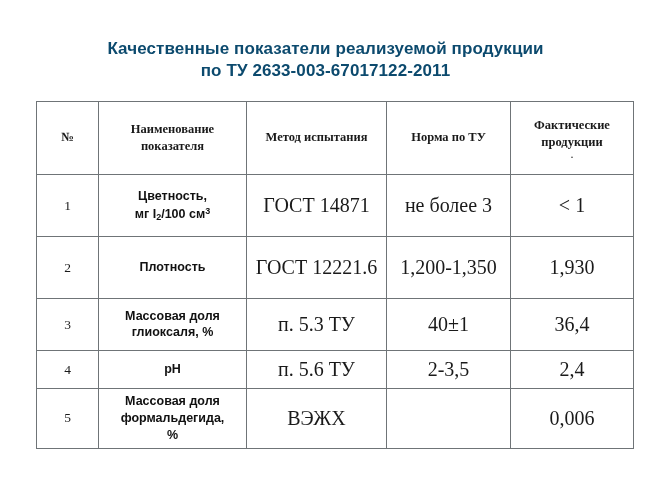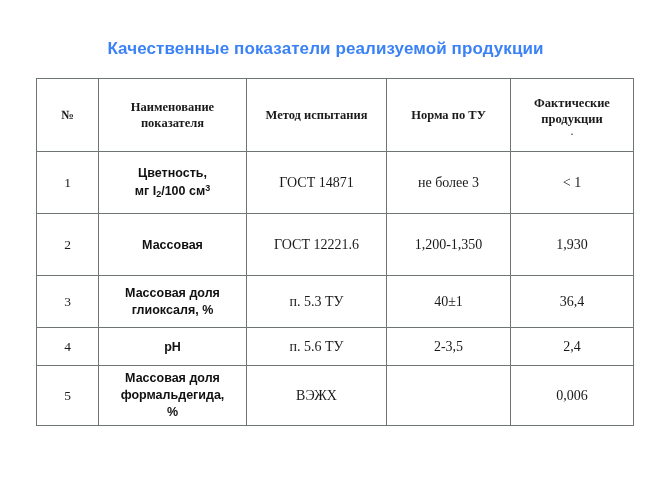--- a/index.html
+++ b/index.html
@@ -18,21 +18,21 @@
     position: relative;
     width: 669px;
     height: 479px;
     box-sizing: border-box;
   }
   .title {
     text-align: center;
     font-family: "Liberation Sans", sans-serif;
     font-size: 17px;
     font-weight: bold;
-    color: #3b82f6;
+    color: #0c4a6e;
     line-height: 1.32;
     padding: 38px 60px 0 42px;
     letter-spacing: 0.1px;
   }
   .title .line2 {
     display: block;
   }
   .table-wrap {
     margin: 18px 36px 0 36px;
   }
@@ -52,21 +52,21 @@
   }
   thead th {
     font-family: "Liberation Sans", sans-serif;
     font-size: 12.5px;
     font-weight: bold;
     height: 64px;
     line-height: 1.35;
     color: #111111;
   }
   tbody td {
-    font-size: 14px;
+    font-size: 20px;
     line-height: 1.3;
   }
   tbody tr td:nth-child(1) { font-size: 13.5px; }
   tbody td.param {
     font-family: "Liberation Sans", sans-serif;
     font-size: 12.5px;
     font-weight: bold;
     line-height: 1.35;
     color: #111111;
     text-align: center;
@@ -91,20 +91,21 @@
     font-weight: normal;
   }
 </style>
 </head>
 <body>
 
 <div class="page">
 
   <div class="title">
     <span>Качественные показатели реализуемой продукции</span>
+    <span class="line2">по ТУ 2633-003-67017122-2011</span>
   </div>
 
   <div class="table-wrap">
     <table class="data">
       <colgroup>
         <col class="col-num">
         <col class="col-name">
         <col class="col-method">
         <col class="col-norm">
         <col class="col-fact">
@@ -133,21 +134,21 @@
             <span>Цветность,</span><br>
             <span><span>мг I</span><sub>2</sub><span>/100 см</span><sup>3</sup></span>
           </td>
           <td>ГОСТ 14871</td>
           <td>не более 3</td>
           <td>&lt; 1</td>
         </tr>
 
         <tr class="r2">
           <td>2</td>
-          <td class="param">Массовая</td>
+          <td class="param">Плотность</td>
           <td>ГОСТ 12221.6</td>
           <td>1,200-1,350</td>
           <td>1,930</td>
         </tr>
 
         <tr class="r3">
           <td>3</td>
           <td class="param">
             <span>Массовая доля</span><br>
             <span>глиоксаля, %</span>

